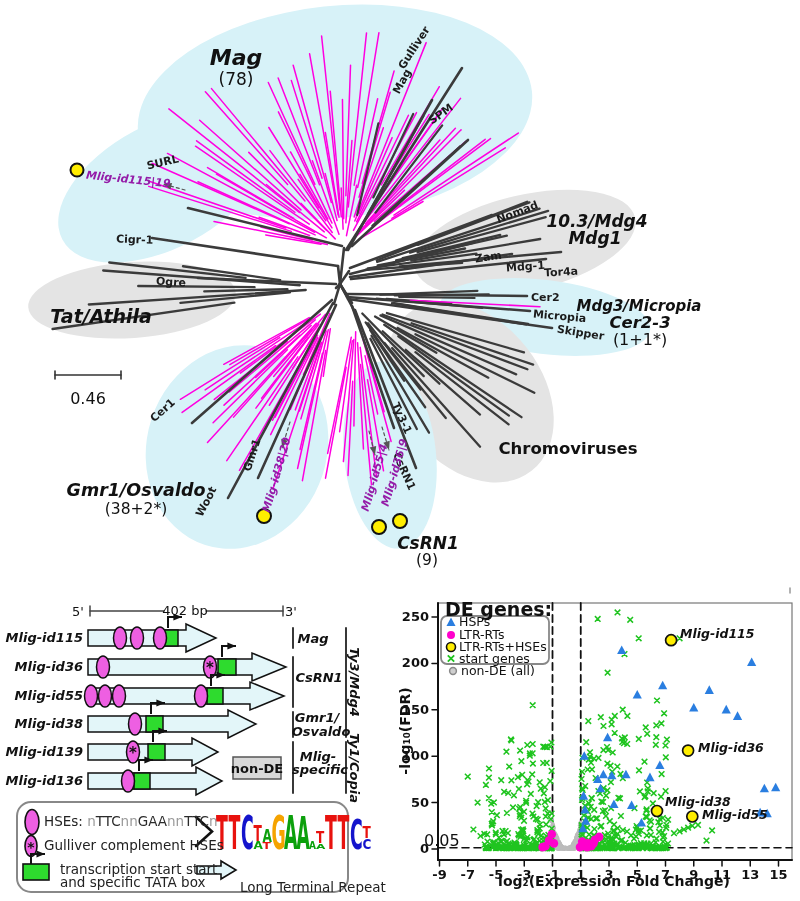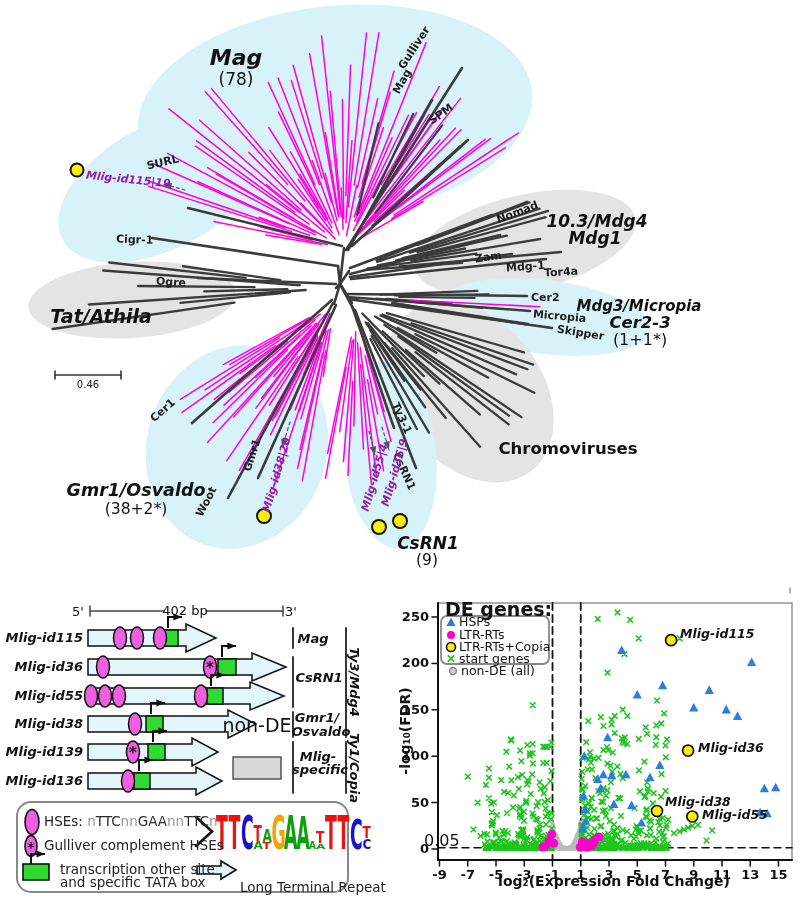--- a/index.html
+++ b/index.html
@@ -711,21 +711,21 @@
   <div class="lbl c bi" style="left:595px;top:238px;font-size:17px">Mdg1</div>
   <div class="lbl c bi" style="left:639px;top:306px;font-size:15px">Mdg3/Micropia</div>
   <div class="lbl c bi" style="left:640px;top:323px;font-size:16.5px">Cer2-3</div>
   <div class="lbl c" style="left:640px;top:340px;font-size:16px">(1+1*)</div>
   <div class="lbl c bi" style="left:101px;top:316px;font-size:19px">Tat/Athila</div>
   <div class="lbl c b" style="left:568px;top:449px;font-size:16.5px">Chromoviruses</div>
   <div class="lbl c bi" style="left:136px;top:491px;font-size:17.5px">Gmr1/Osvaldo</div>
   <div class="lbl c" style="left:136px;top:510px;font-size:15.5px">(38+2*)</div>
   <div class="lbl c bi" style="left:428px;top:543px;font-size:17px">CsRN1</div>
   <div class="lbl c" style="left:427px;top:561px;font-size:15.5px">(9)</div>
-  <div class="lbl c" style="left:88px;top:385px;font-size:10px">0.46</div>
+  <div class="lbl c" style="left:88px;top:399px;font-size:16px">0.46</div>
 
   <div class="lbl al tx" style="left:401px;top:68px;transform:translateY(-50%) rotate(-57deg)">Gulliver</div>
   <div class="lbl al tx" style="left:396px;top:93px;transform:translateY(-50%) rotate(-62deg)">Mag</div>
   <div class="lbl al tx" style="left:430px;top:122px;transform:translateY(-50%) rotate(-36deg)">SPM</div>
   <div class="lbl al tx" style="left:147px;top:166px;transform:translateY(-50%) rotate(-13deg)">SURL</div>
   <div class="lbl al tx" style="left:497px;top:220px;transform:translateY(-50%) rotate(-21deg)">Nomad</div>
   <div class="lbl al tx" style="left:475px;top:259px;transform:translateY(-50%) rotate(-8deg)">Zam</div>
   <div class="lbl al tx" style="left:506px;top:268px;transform:translateY(-50%) rotate(-4deg)">Mdg-1</div>
   <div class="lbl al tx" style="left:544px;top:273px;transform:translateY(-50%) rotate(-3deg)">Tor4a</div>
   <div class="lbl al tx" style="left:531px;top:297px">Cer2</div>
@@ -754,32 +754,32 @@
   <div class="lbl c" style="left:185px;top:610px;font-size:13px">402 bp</div>
   <div class="lbl c" style="left:291px;top:611px;font-size:13px">3'</div>
   <div class="lbl c fam" style="left:313px;top:638px">Mag</div>
   <div class="lbl c fam" style="left:319px;top:677px">CsRN1</div>
   <div class="lbl c fam" style="left:317px;top:717px">Gmr1/</div>
   <div class="lbl c fam" style="left:321px;top:731px">Osvaldo</div>
   <div class="lbl c fam" style="left:318px;top:756px">Mlig-</div>
   <div class="lbl c fam" style="left:320px;top:769px">specific</div>
   <div class="lbl c fam" style="left:354px;top:682px;transform:translate(-50%,-50%) rotate(90deg)">Ty3/Mdg4</div>
   <div class="lbl c fam" style="left:354px;top:768px;transform:translate(-50%,-50%) rotate(90deg)">Ty1/Copia</div>
-  <div class="lbl c" style="left:257px;top:725px;font-size:19px;font-weight:normal">non-DE</div>
+  <div class="lbl c" style="left:257px;top:768px;font-size:13px;font-weight:bold">non-DE</div>
 
   <div class="lbl al leg" style="left:44px;top:822px"><span>HSEs: </span><span id="hse-motif"><span style="color: rgb(154, 154, 154);">n</span><span style="color: rgb(43, 43, 43);">TTC</span><span style="color: rgb(154, 154, 154);">nn</span><span style="color: rgb(43, 43, 43);">GAA</span><span style="color: rgb(154, 154, 154);">nn</span><span style="color: rgb(43, 43, 43);">TTC</span><span style="color: rgb(154, 154, 154);">n</span></span></div>
   <div class="lbl al leg" style="left:44px;top:846px">Gulliver complement HSEs</div>
-  <div class="lbl al leg" style="left:60px;top:870px">transcription other site</div>
+  <div class="lbl al leg" style="left:60px;top:870px">transcription start start</div>
   <div class="lbl al leg" style="left:60px;top:883px">and specific TATA box</div>
   <div class="lbl al leg" style="left:240px;top:888px">Long Terminal Repeat</div>
 
   <div class="lbl al" style="left:445px;top:609px;font-size:19px;font-weight:700">DE genes:</div>
   <div class="lbl al vleg" style="left:459px;top:622px">HSPs</div>
   <div class="lbl al vleg" style="left:459px;top:635px">LTR-RTs</div>
-  <div class="lbl al vleg" style="left:459px;top:647px">LTR-RTs+Copia</div>
+  <div class="lbl al vleg" style="left:459px;top:647px">LTR-RTs+HSEs</div>
   <div class="lbl al vleg" style="left:459px;top:659px">start genes</div>
   <div class="lbl al vleg" style="left:461px;top:671px">non-DE (all)</div>
   <div class="lbl al" style="left:424px;top:841px;font-size:16px;font-weight:400">0.05</div>
   <div class="lbl c b" style="left:614px;top:881px;font-size:14px">log₂(Expression Fold Change)</div>
   <div class="lbl c b" style="left:405px;top:731px;font-size:14px;transform:translate(-50%,-50%) rotate(-90deg)">-log₁₀(FDR)</div>
   <div class="lbl al ann" style="left:680px;top:634px">Mlig-id115</div>
   <div class="lbl al ann" style="left:698px;top:748px">Mlig-id36</div>
   <div class="lbl al ann" style="left:665px;top:802px">Mlig-id38</div>
   <div class="lbl al ann" style="left:702px;top:815px">Mlig-id55</div>
 </div>

